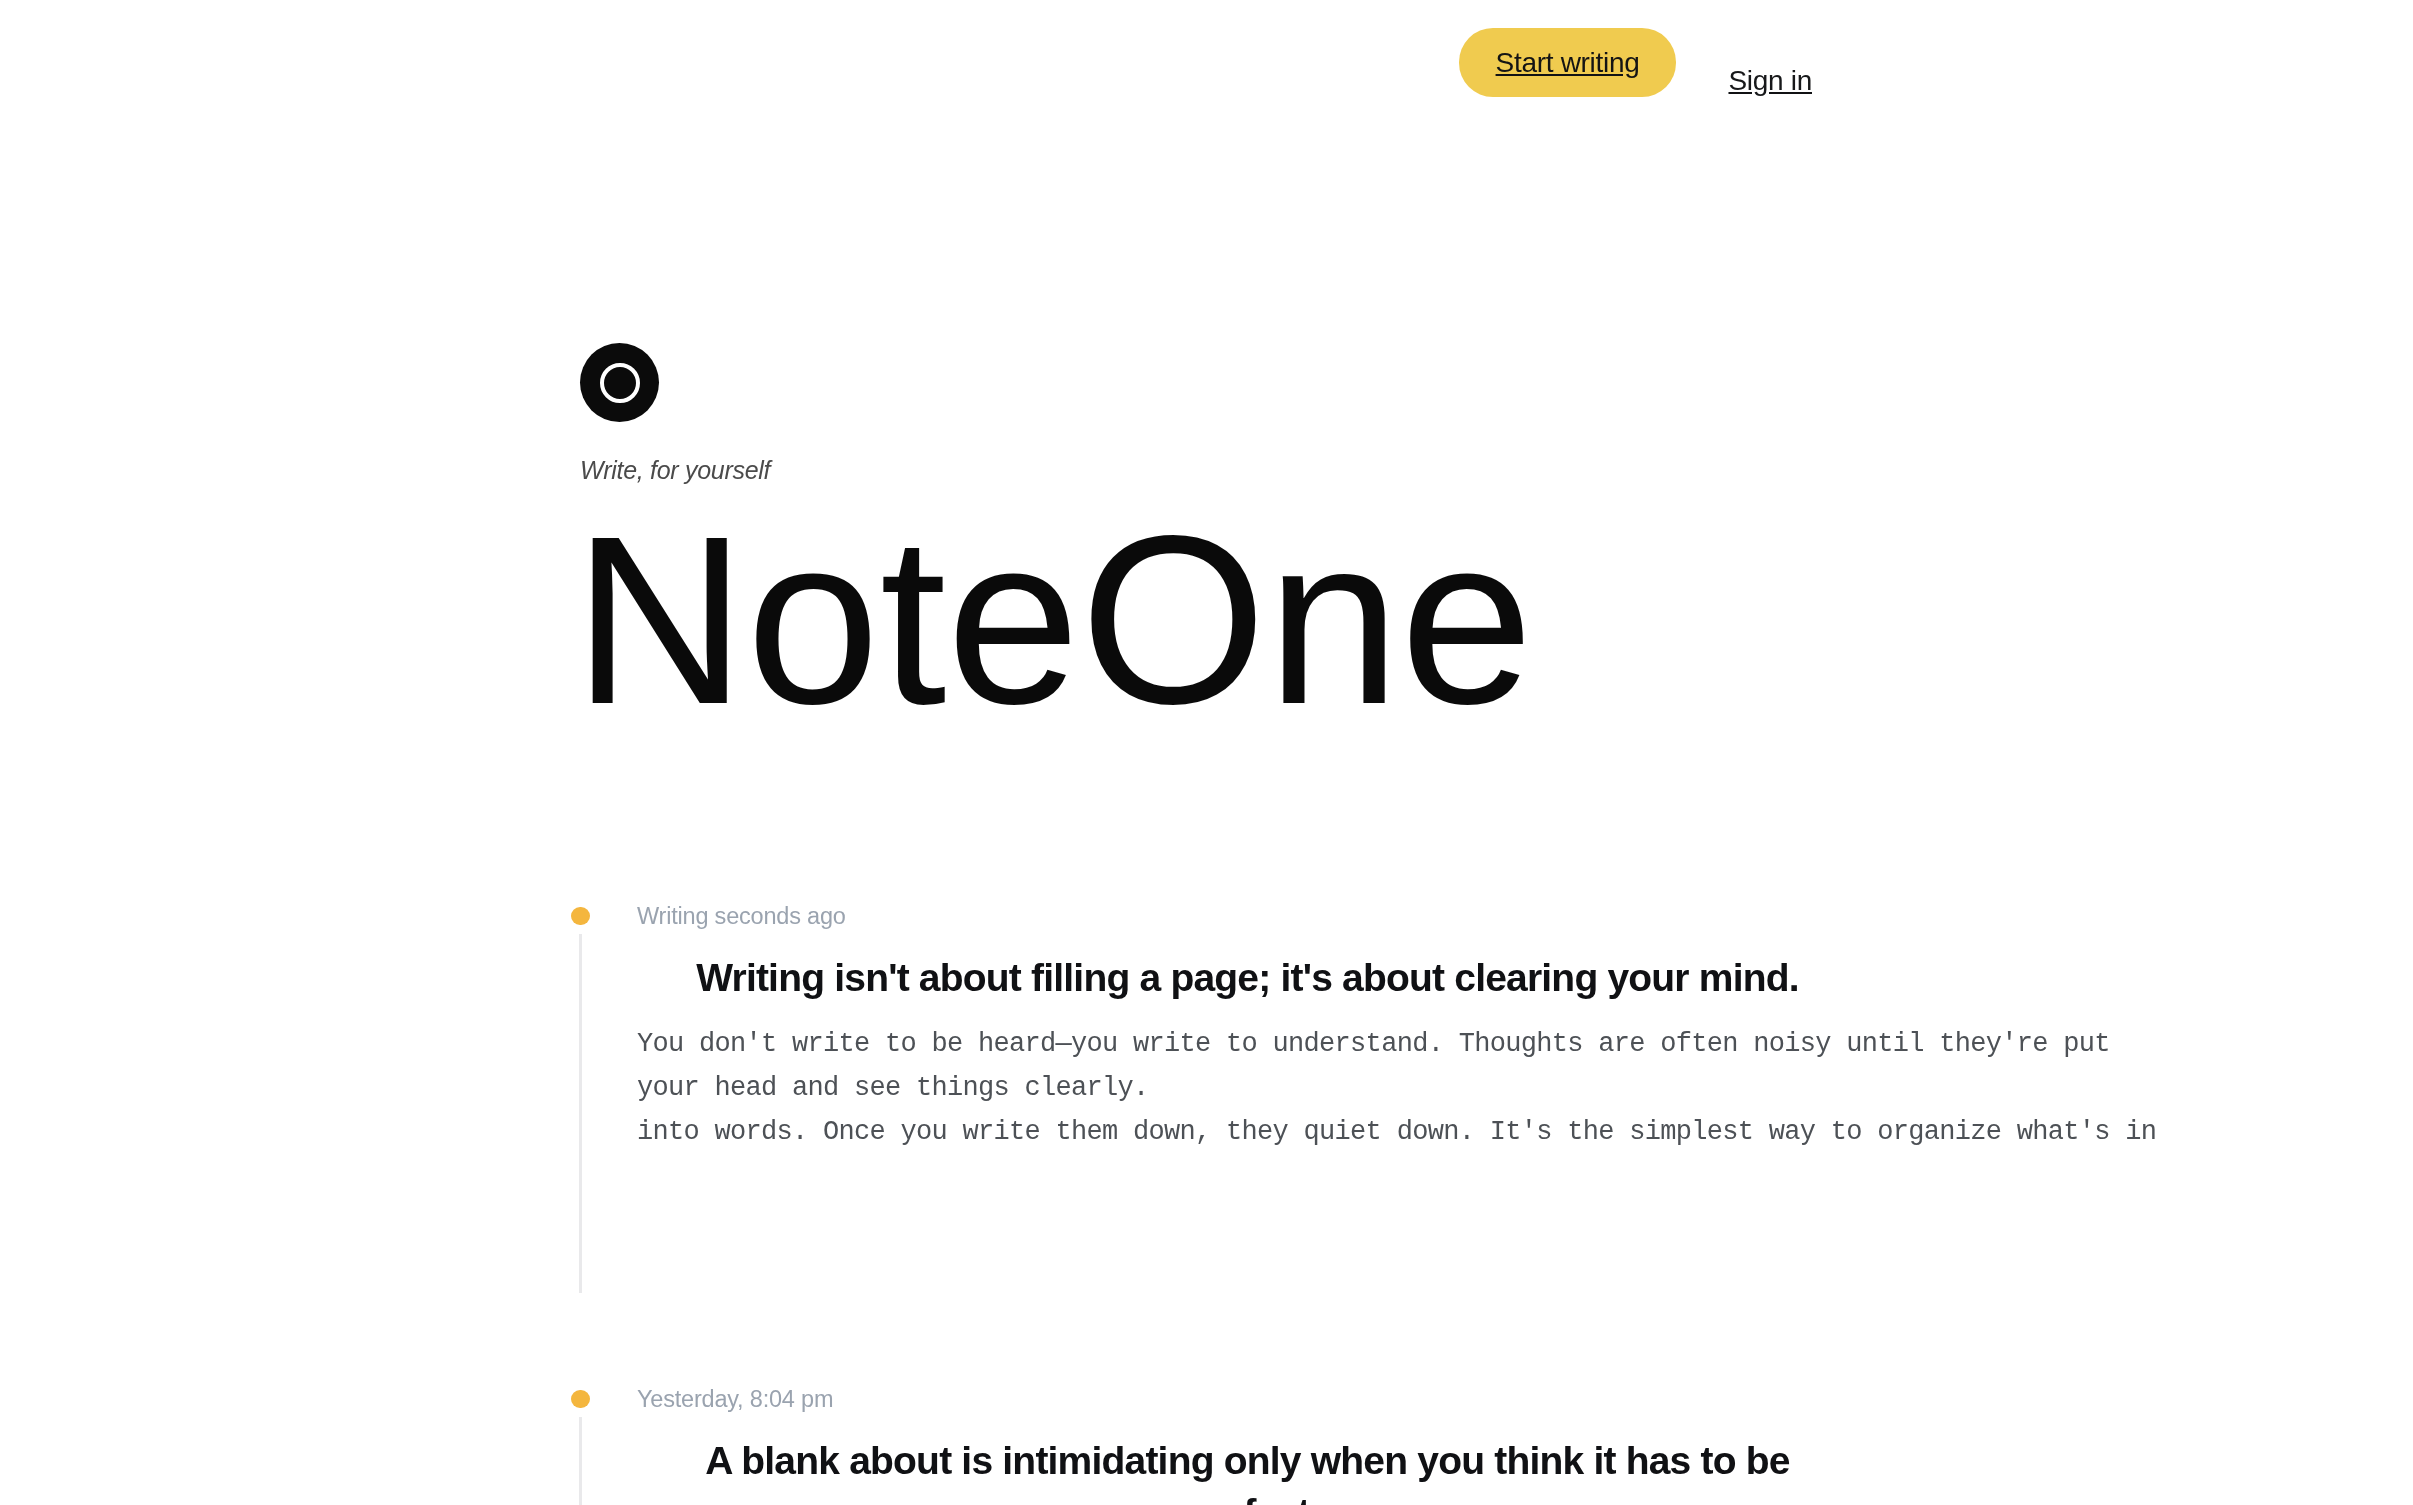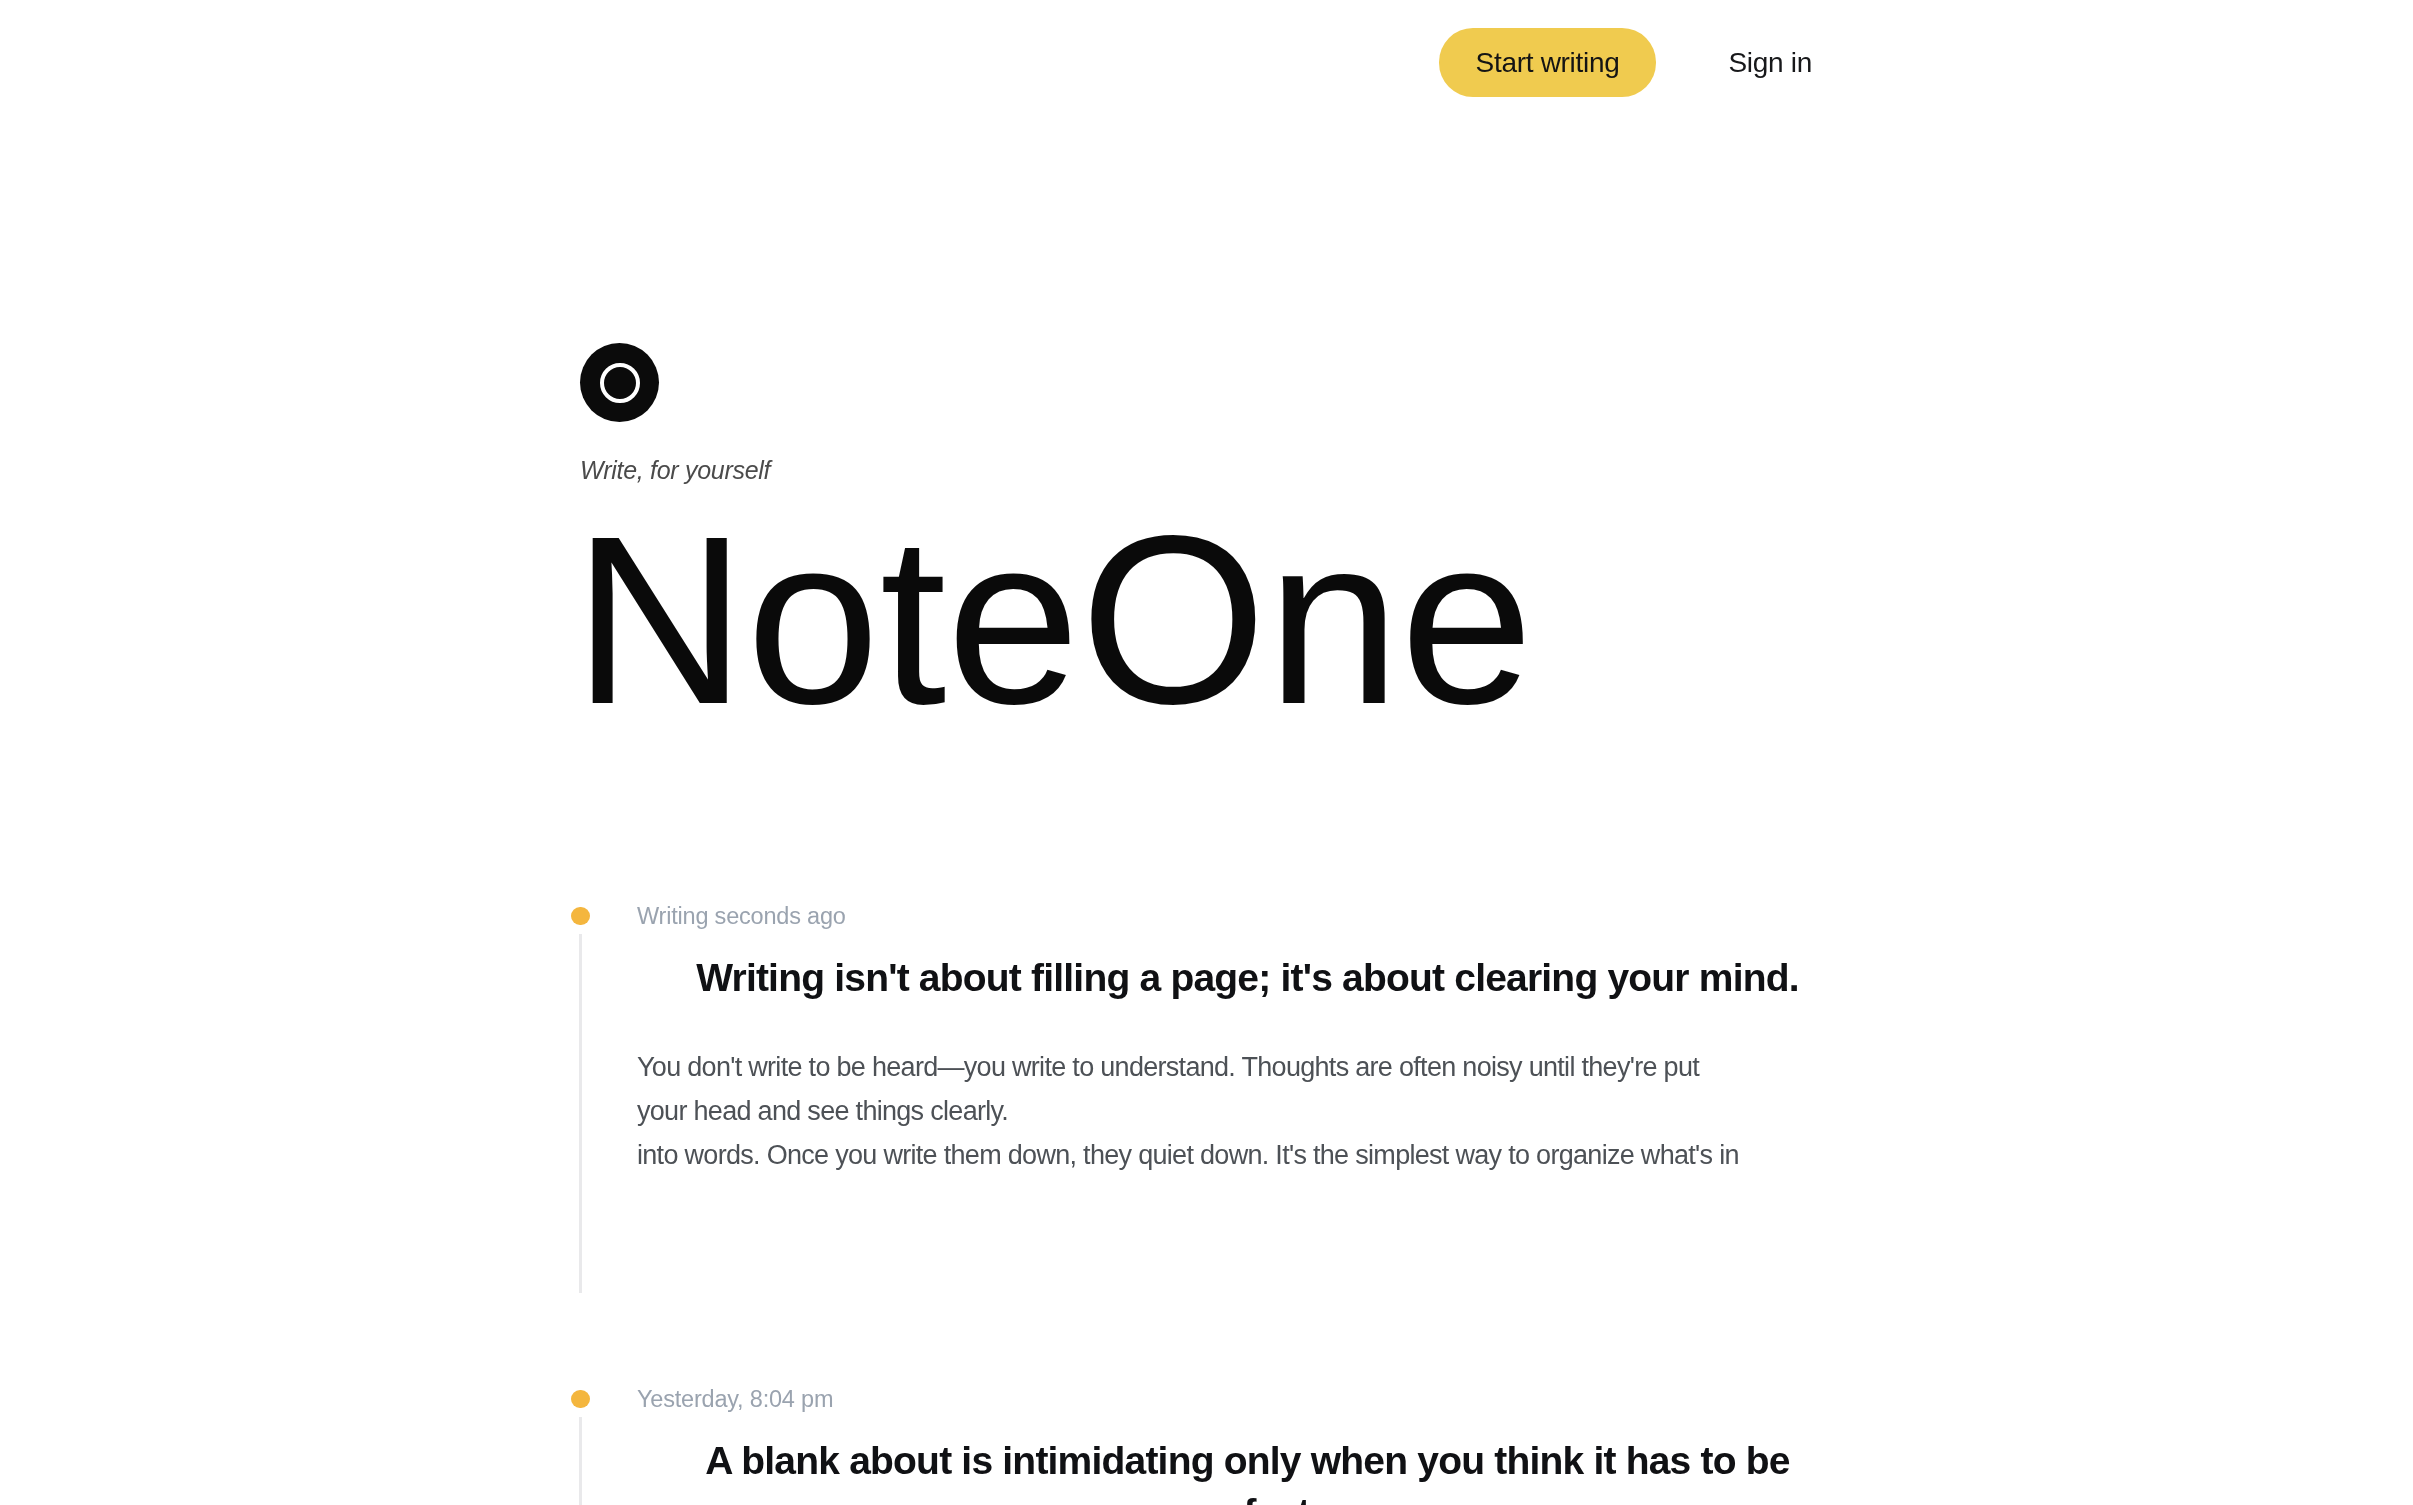--- a/index.html
+++ b/index.html
@@ -17,22 +17,23 @@
     position:relative;
     width:2413px;height:1505px;
     overflow:hidden;
     font-family:"Liberation Sans","DejaVu Sans",sans-serif;
     color:var(--ink);
   }
 
   
   .header-actions{
     position:absolute;top:28px;right:601px;
-    display:flex;align-items:center;gap:72px;
+    display:flex;align-items:flex-end;gap:52px;
     height:69px;
+    text-decoration:underline;
   }
   .pill-button{
     height:69px;min-width:208px;
     padding:0 37px;
     border:none;border-radius:34px;
     background:var(--accent-yellow);
     font-family:inherit;
     font-size:28px;font-weight:500;letter-spacing:-0.3px;
     color:#141414;
     display:flex;align-items:center;justify-content:center;
@@ -90,24 +91,25 @@
     letter-spacing:-0.2px;
   }
   .entry .entry-title{
     margin-top:23.5px;
     font-size:39px;font-weight:700;line-height:52px;
     letter-spacing:-0.8px;color:#101114;
     white-space:nowrap;
     text-align:center;
   }
   .entry .entry-body{
-    margin-top:41px;
+    margin-top:18px;
     font-size:27px;line-height:44px;
     letter-spacing:-0.7px;color:var(--body-gray);
     white-space:nowrap;
+    font-family:Liberation Mono, monospace;
   }
 </style>
 </head>
 <body>
 
 <header class="header-actions">
   <button class="pill-button">Start writing</button>
   <a class="signin-link">Sign in</a>
 </header>
 

